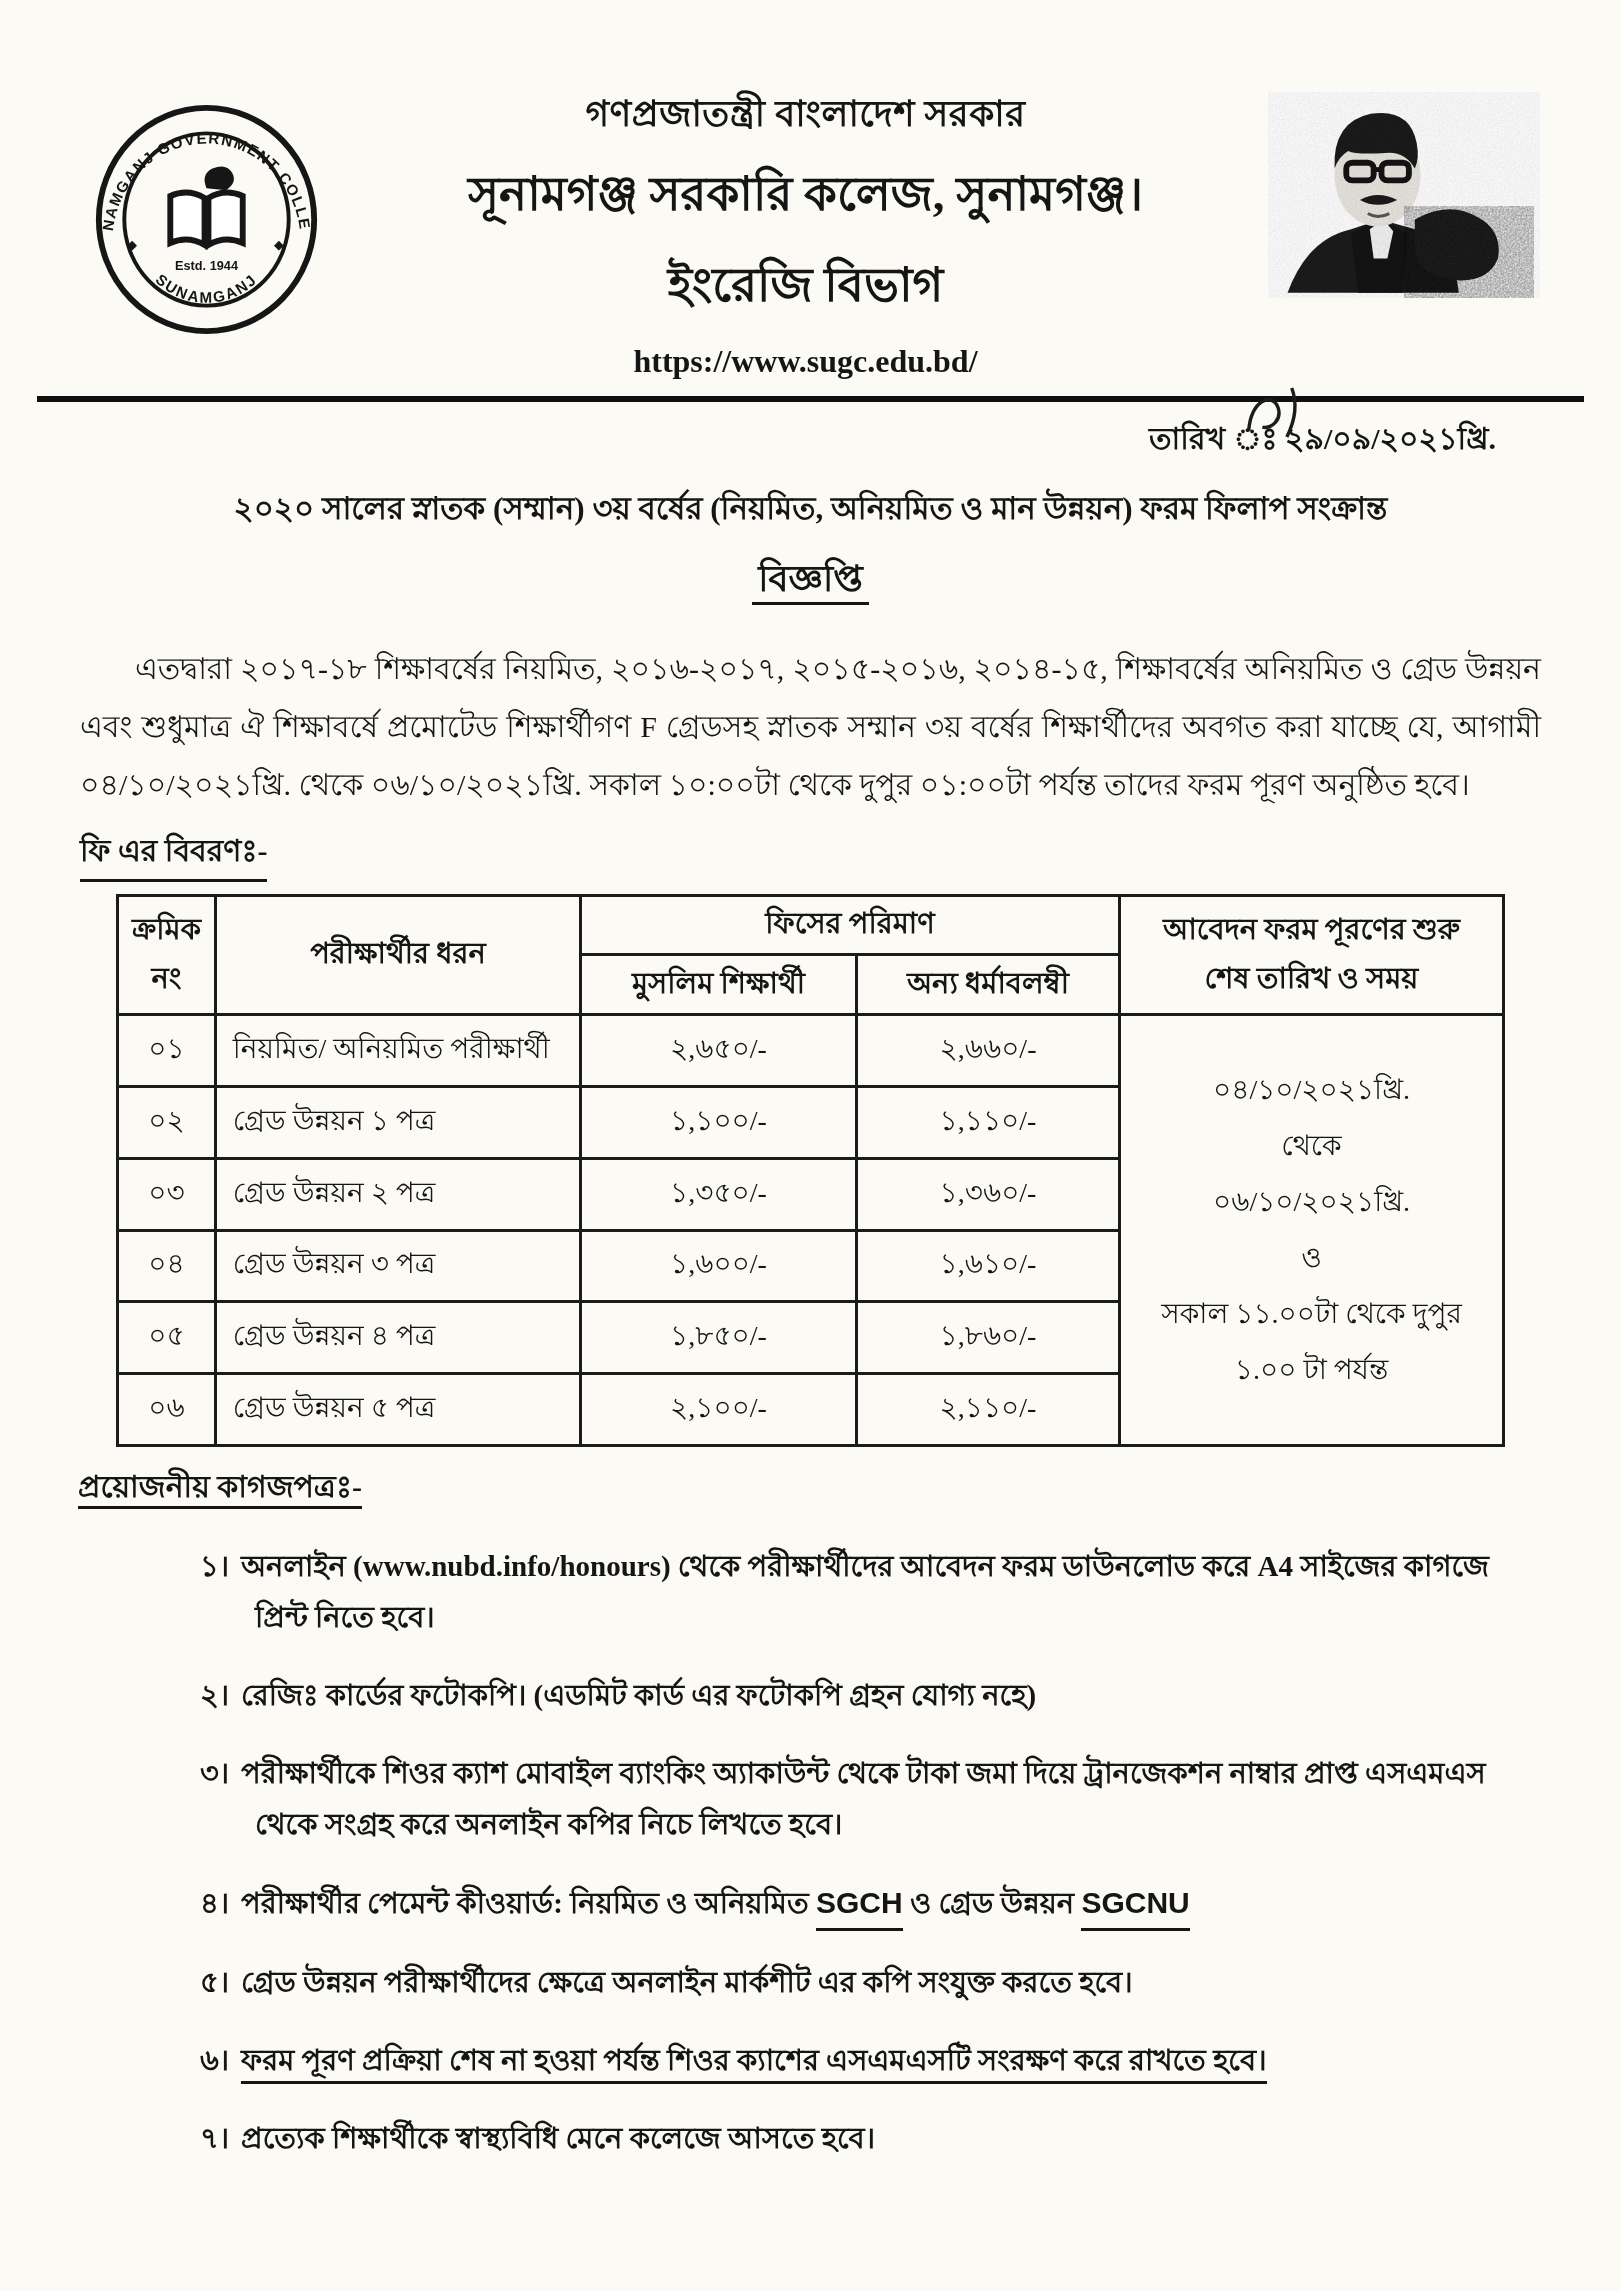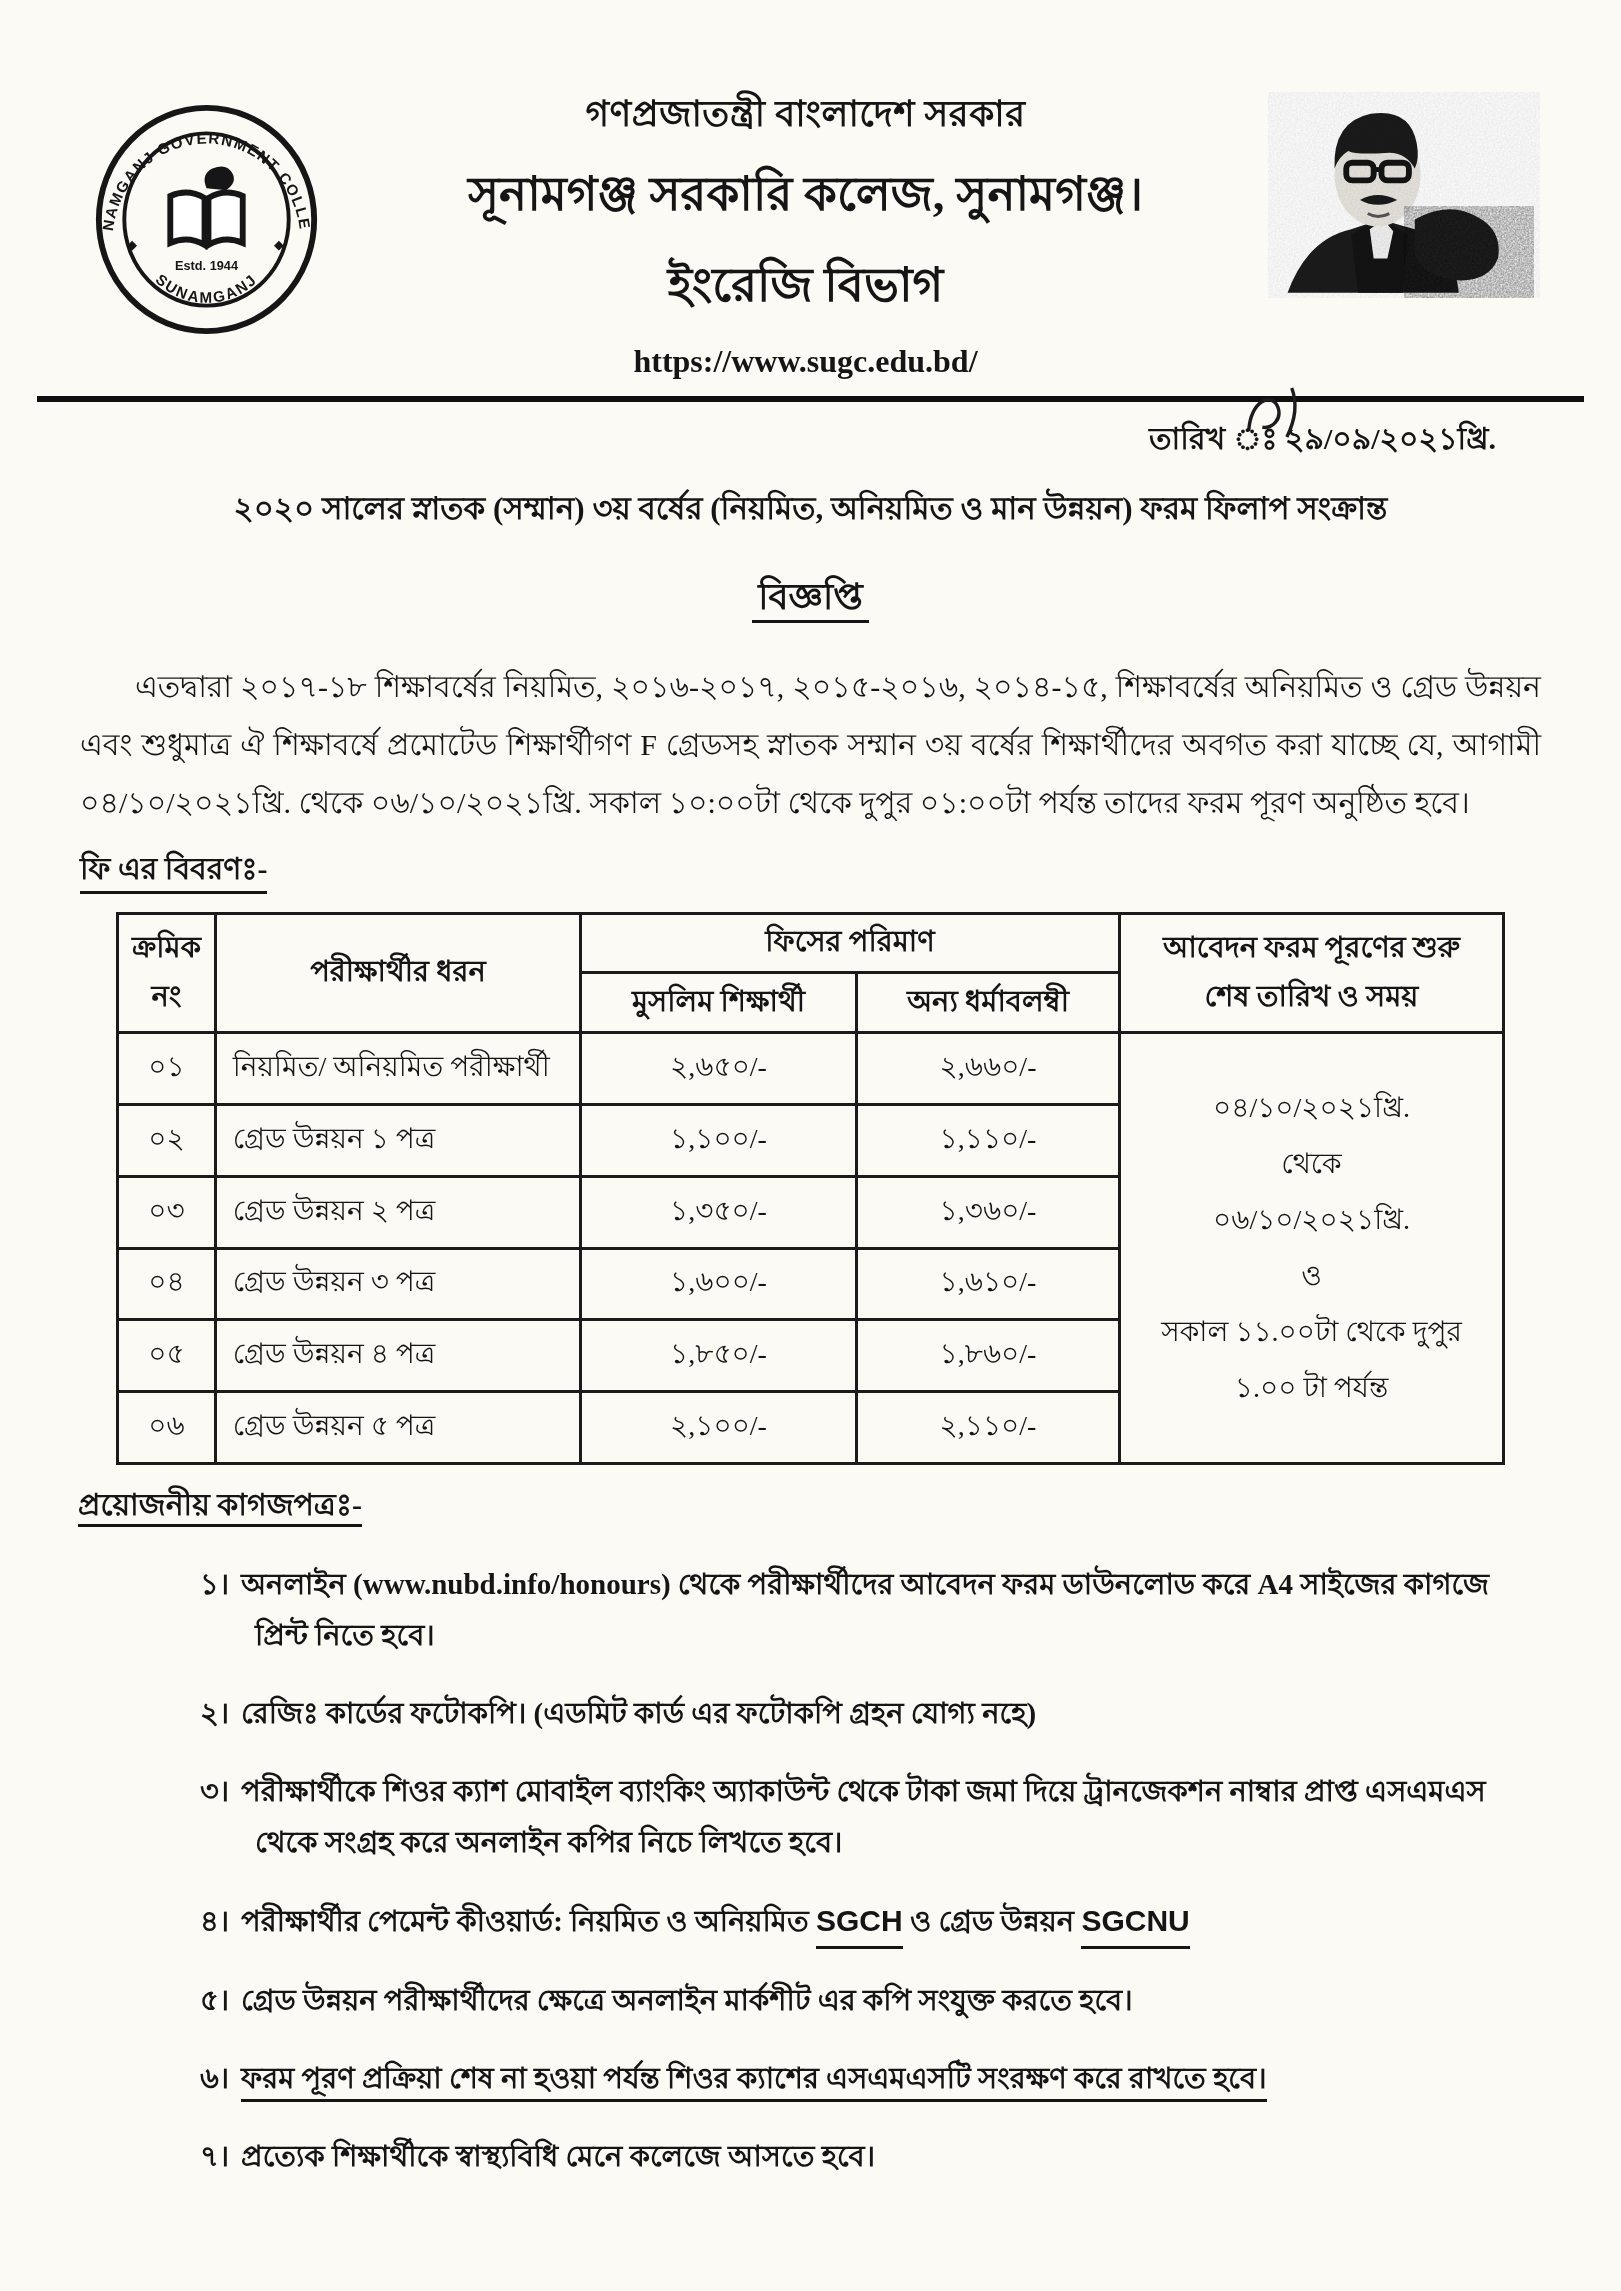--- a/index.html
+++ b/index.html
@@ -17,26 +17,26 @@
   .dept-line{font-size:47px;font-weight:bold;margin-top:13.7px;}
   .website{font-size:32px;font-weight:bold;margin-top:15.7px;font-family:"Liberation Serif",serif;}
   .portrait-wrap{width:294px;flex:0 0 auto;}
   .portrait-wrap svg{display:block;margin-top:7.8px;}
   
   .rule{height:5.9px;background:#101010;margin:15.7px 37px 0 37px;}
   .date-line{position:relative;text-align:right;margin:13.7px 125px 0 0;font-size:30px;font-weight:600;}
   .date-scribble{position:absolute;right:169px;top:-33px;}
   
   .subject{text-align:center;font-size:31px;font-weight:bold;margin-top:18px;padding:0 97px;}
-  .notice-title{text-align:center;margin-top:33px;}
+  .notice-title{text-align:center;margin-top:15px;}
   .notice-title span{font-size:36px;font-weight:bold;border-bottom:3.9px solid #151515;padding:0 5.9px 2.9px 5.9px;}
   
   .body-par{margin:29px 80px 0 80px;font-size:30px;line-height:1.92;text-align:justify;text-indent:55px;}
   .fee-heading{margin:13.7px 0 0 80px;}
-  .fee-heading span{font-size:30px;font-weight:bold;border-bottom:3.4px solid #151515;padding-bottom:6px;}
+  .fee-heading span{font-size:30px;font-weight:bold;border-bottom:3.4px solid #151515;padding-bottom:12px;}
   
   table.fee{border-collapse:collapse;margin:15.7px 0 0 116px;table-layout:fixed;width:1386px;}
   table.fee td{border:3.4px solid #1b1b1b;text-align:center;font-size:28px;padding:3.9px 5.9px;vertical-align:middle;}
   table.fee td.hd{font-weight:bold;font-size:29px;}
   table.fee td.type{text-align:left;padding-left:15.7px;}
   table.fee tr.datarow td{height:61px;}
   td.schedule{line-height:2.0;font-size:29px;}
   
   .note{margin:35px 0 0 78px;font-size:28px;font-weight:600;}
   .docs-heading{margin:16px 0 0 78px;}

